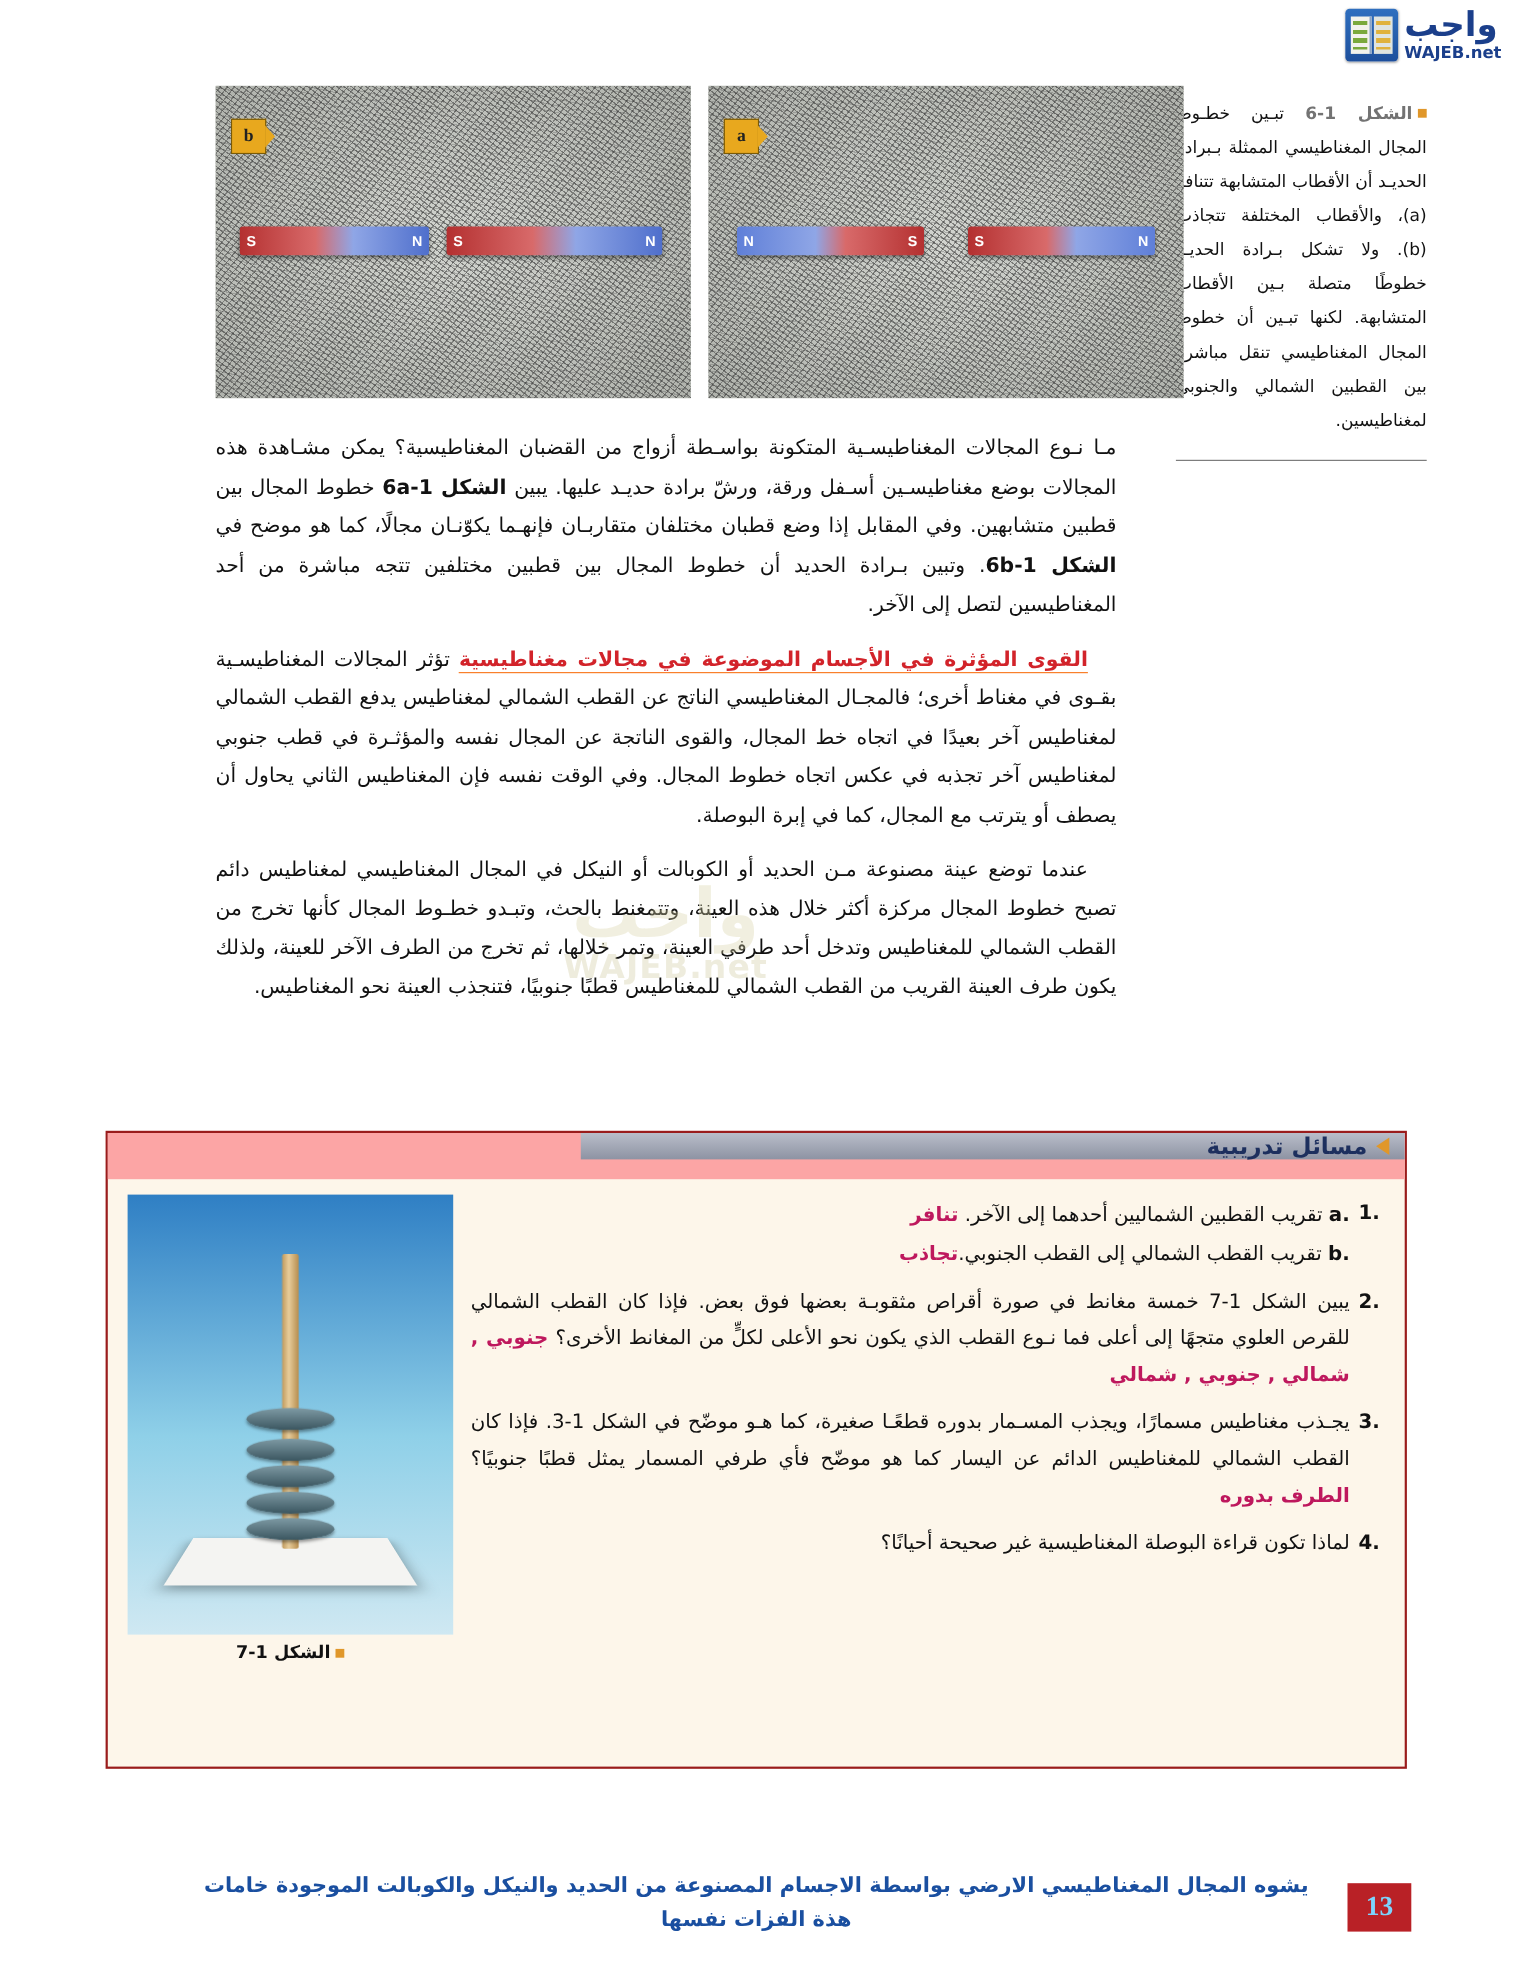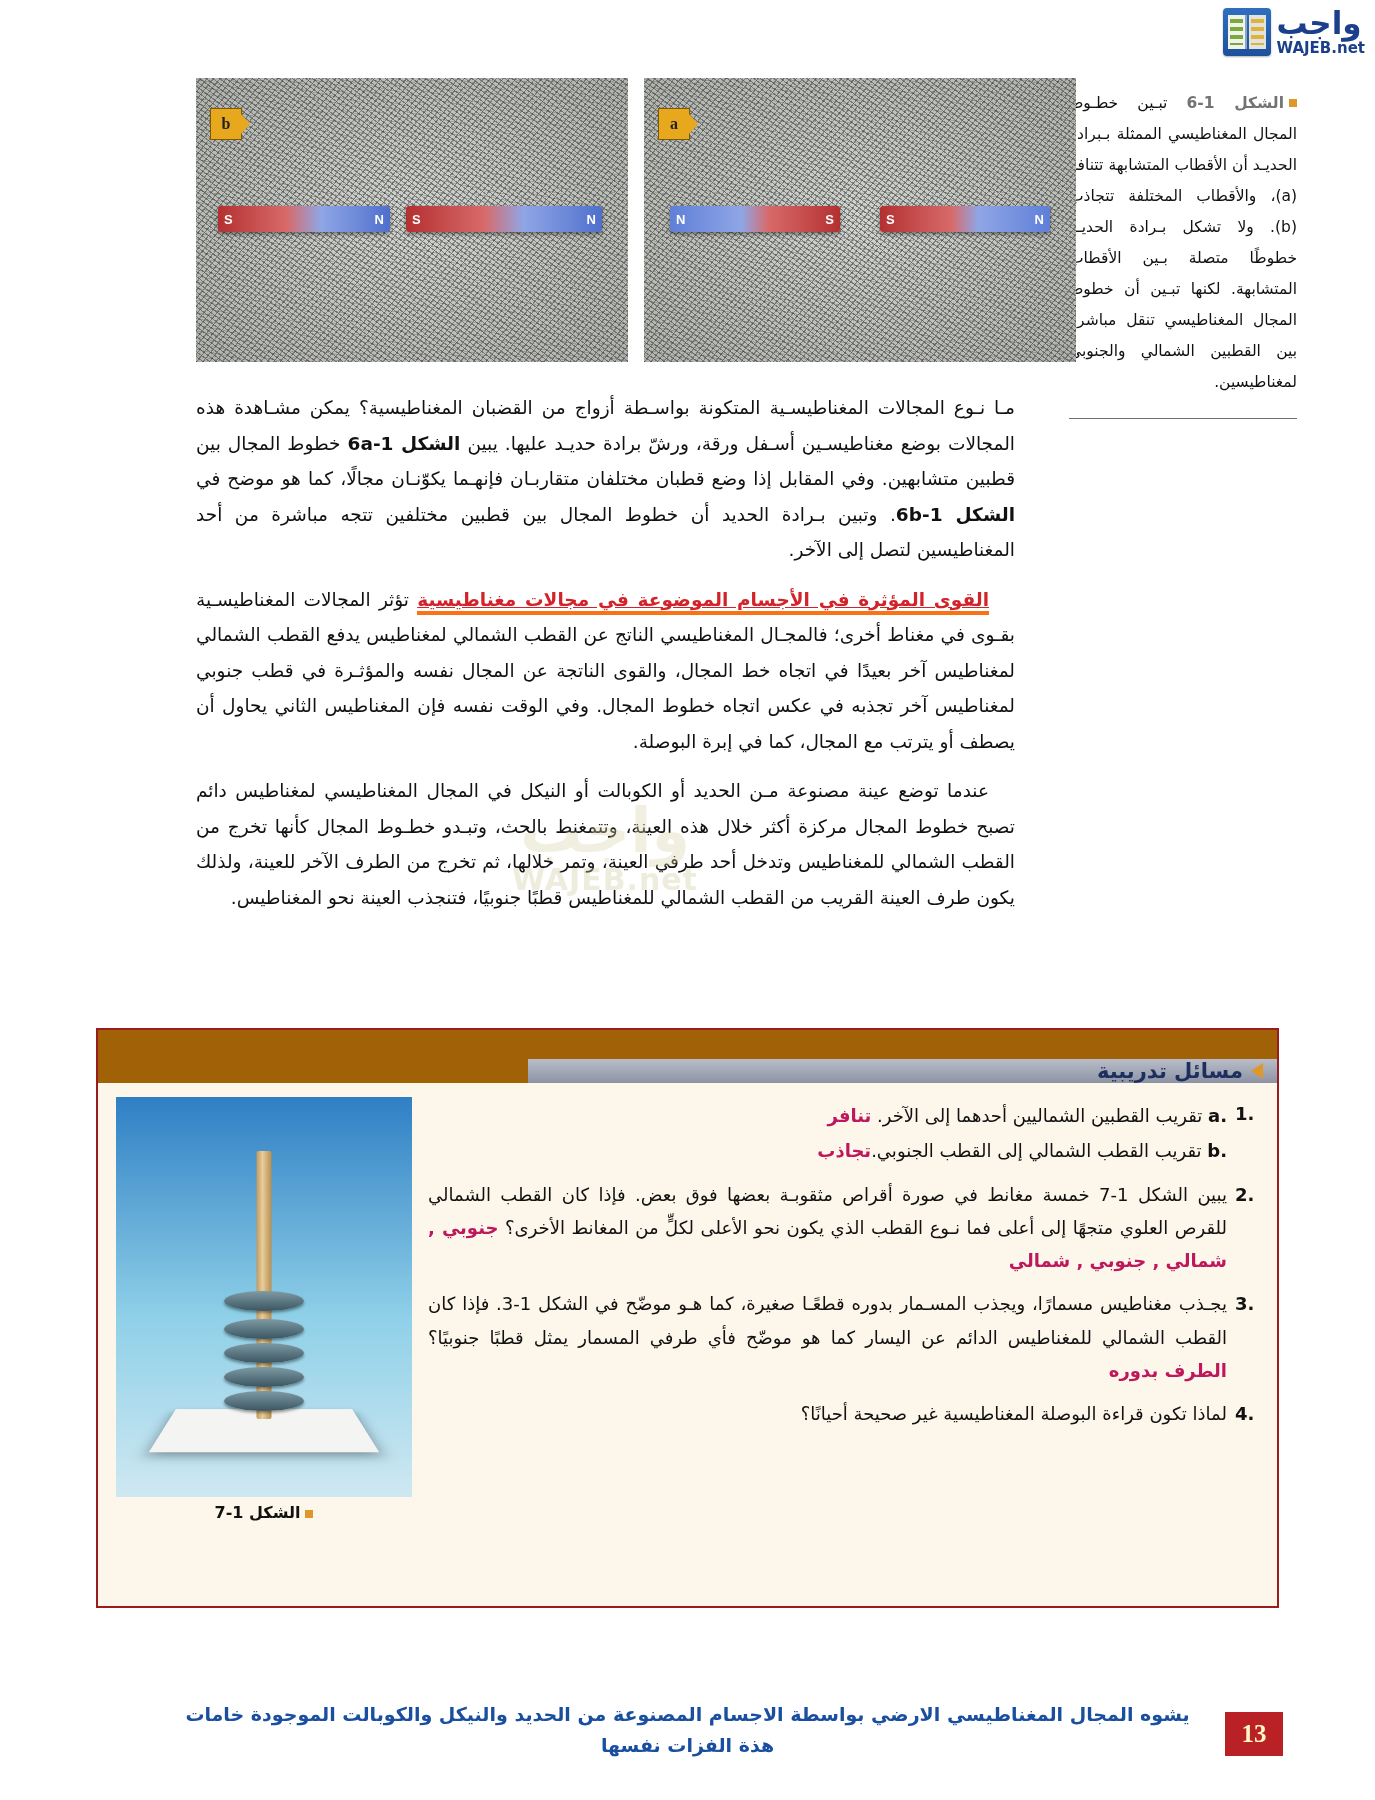--- a/index.html
+++ b/index.html
@@ -195,23 +195,22 @@
     color: #111;
   }
   .body-text p { margin: 12px 0 4px 0; }
   .indent { text-indent: 26px; }
   .b { font-weight: bold; }
   .red-head {
     color: #d2232a;
     font-weight: bold;
   }
   .underline-red {
-    border-bottom: 4px solid #f97316;
+    border-bottom: 1px solid #f97316;
     padding-bottom: 1px;
-    text-decoration: underline;
   }
 
   
   .watermark {
     position: absolute;
     top: 800px;
     right: 560px;
     width: 420px;
     text-align: center;
     pointer-events: none;
@@ -235,24 +234,24 @@
     position: absolute;
     top: 1028px;
     right: 96px;
     left: 96px;
     height: 580px;
     border: 2px solid #9a1c1c;
     background: #fdf6ea;
     box-sizing: border-box;
   }
   .practice-head {
-    height: 53px;
-    display: flex;
-    align-items: flex-end;
-    background: #a16207;
+    height: 42px;
+    display: flex;
+    align-items: flex-start;
+    background: #fca5a5;
   }
   .ph-left {
     flex: 0 0 430px;
     background: #b92126;
     background: linear-gradient(180deg,#c6262b,#97171c);
   }
   .ph-right {
     flex: 1;
     background: linear-gradient(180deg,#b9bdc9,#8d93a3);
     display: flex;
@@ -357,21 +356,21 @@
   }
 
   
   .page-num {
     position: absolute;
     bottom: 44px;
     right: 92px;
     width: 58px;
     height: 44px;
     background: #b92126;
-    color: #fef9c3;
+    color: #7dd3fc;
     font-size: 25px;
     font-weight: bold;
     display: flex;
     align-items: center;
     justify-content: center;
     font-family: "Liberation Serif", serif;
   }
   .footer-note {
     position: absolute;
     bottom: 40px;

